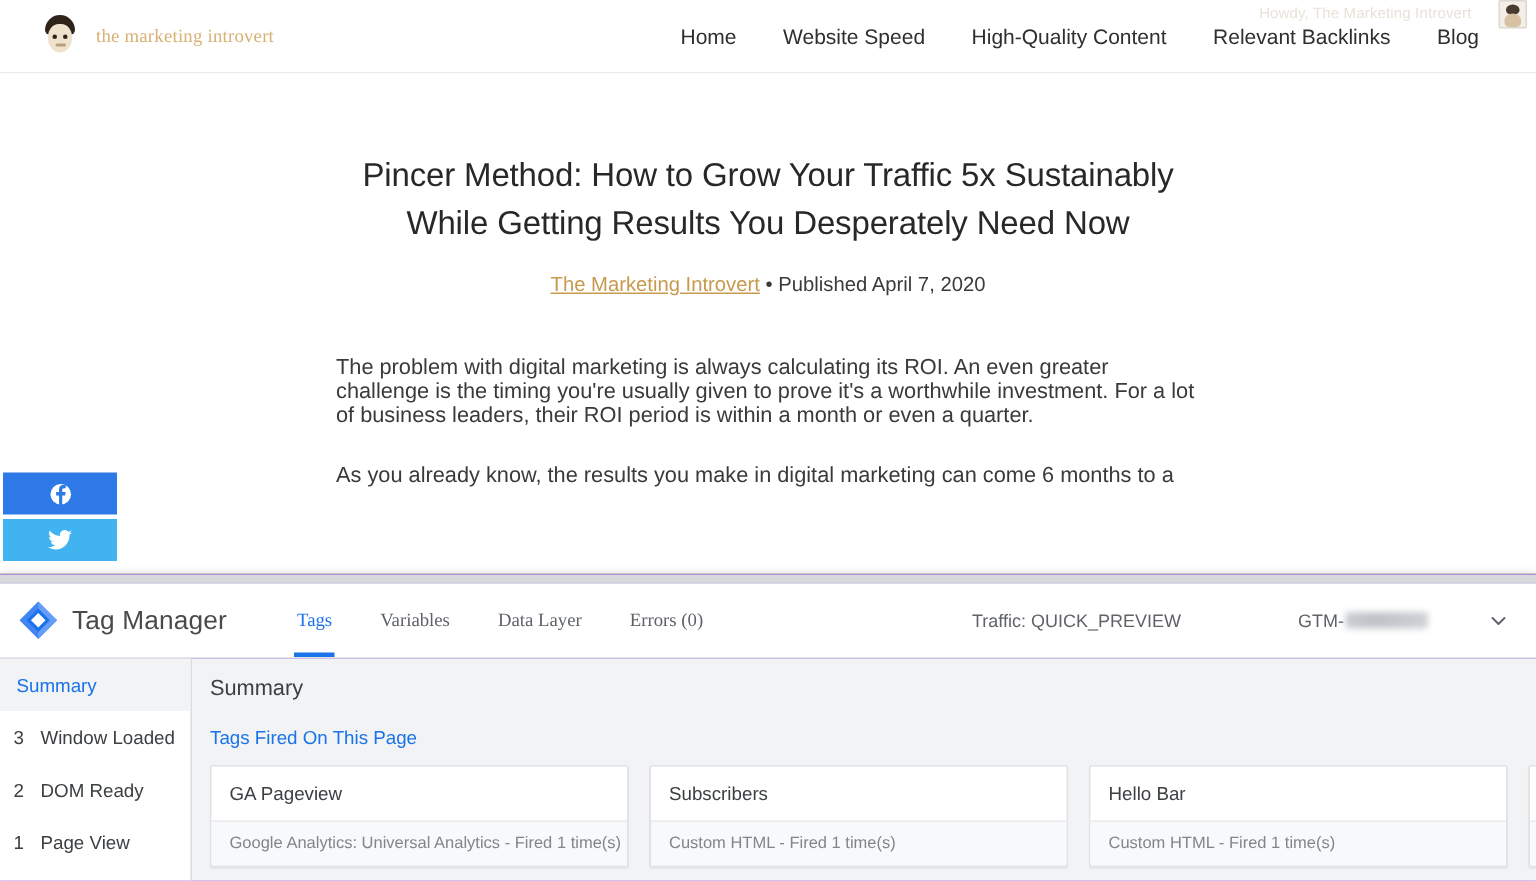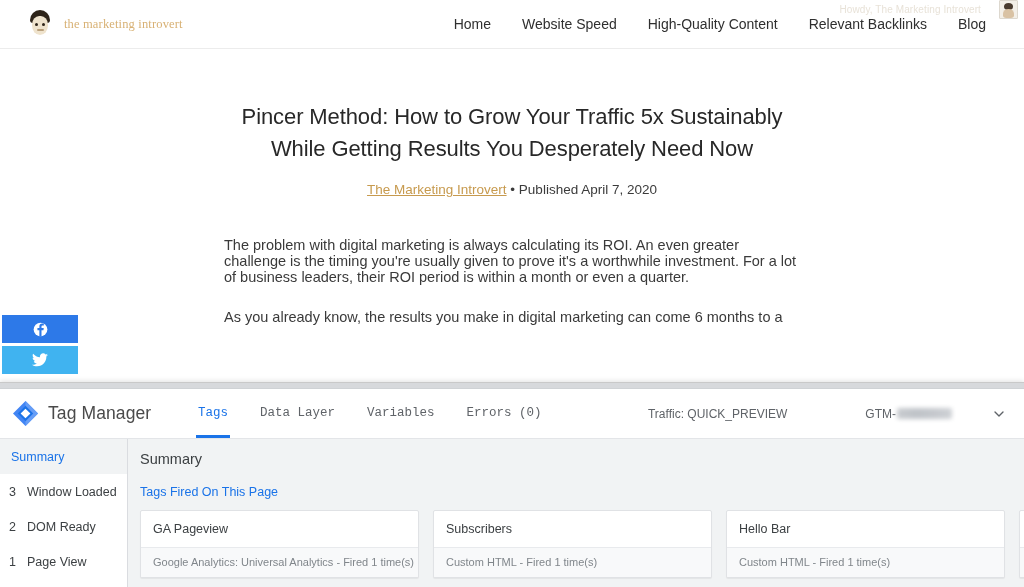--- a/index.html
+++ b/index.html
@@ -259,21 +259,21 @@
     font-size: 12.5px;
     color: #5f6368;
     padding: 0 16px;
     height: 49px;
     line-height: 49px;
     position: relative;
     cursor: pointer;
     white-space: nowrap;
     background: none;
     border: none;
-    font-family: Liberation Mono, monospace;
+    font-family: Liberation Serif, serif;
   }
   .gtm-tab.active { color: #1a73e8; }
   .gtm-tab.active::after {
     content: "";
     position: absolute;
     left: 14px; right: 14px;
     bottom: 0;
     height: 3px;
     background: #1a73e8;
   }
@@ -473,22 +473,22 @@
           <path fill="#669df6" d="M20 1.5 38.5 20 20 38.5z"></path>
           <path fill="#1a73e8" d="M8.5 20 20 8.5 31.5 20 20 31.5z"></path>
           <path fill="#ffffff" d="M20 12.8 27.2 20 20 27.2 12.8 20z"></path>
         </svg>
       </span>
       <span class="gtm-title">Tag Manager</span>
     </div>
 
     <div class="gtm-tabs">
       <button class="gtm-tab active">Tags</button>
+      <button class="gtm-tab">Variables</button>
       <button class="gtm-tab">Data Layer</button>
-      <button class="gtm-tab">Variables</button>
       <button class="gtm-tab">Errors (0)</button>
     </div>
 
     <div class="gtm-header-right">
       <span class="gtm-version">Traffic: QUICK_PREVIEW</span>
       <span class="gtm-container-id">
         <span>GTM-</span>
         <span class="redacted"></span>
       </span>
       <span class="gtm-chevron">

